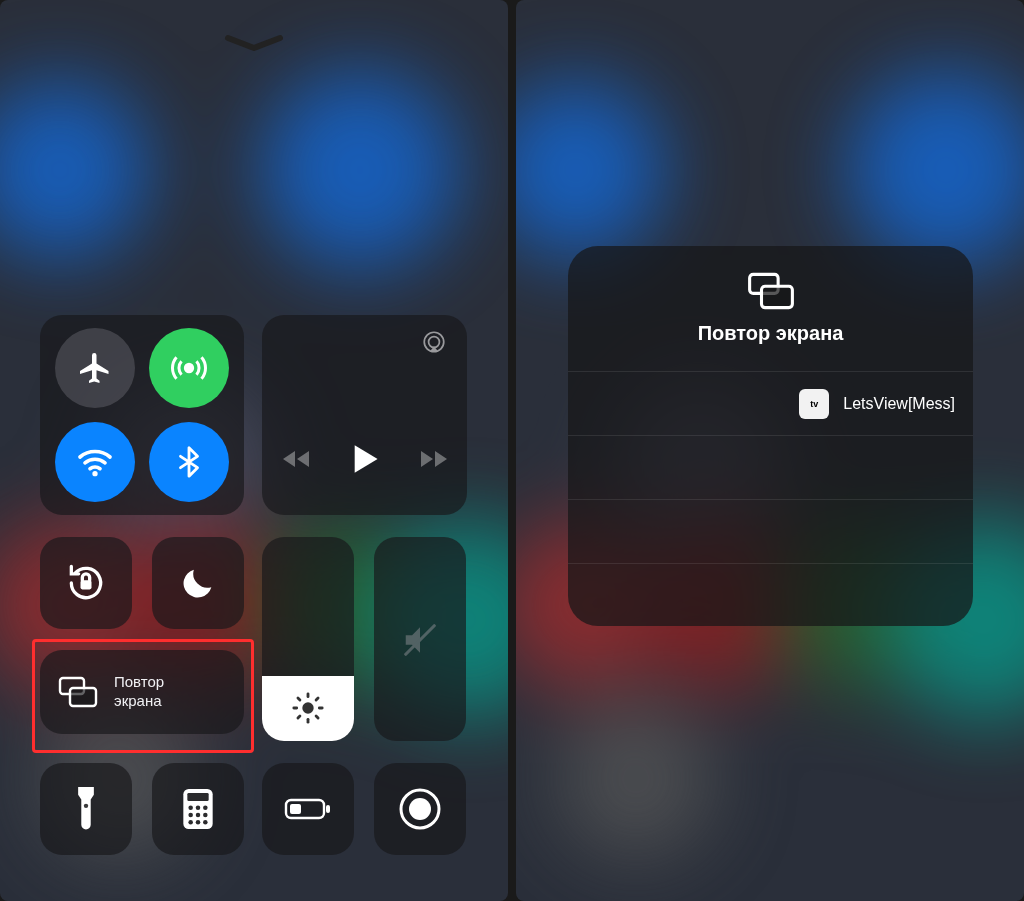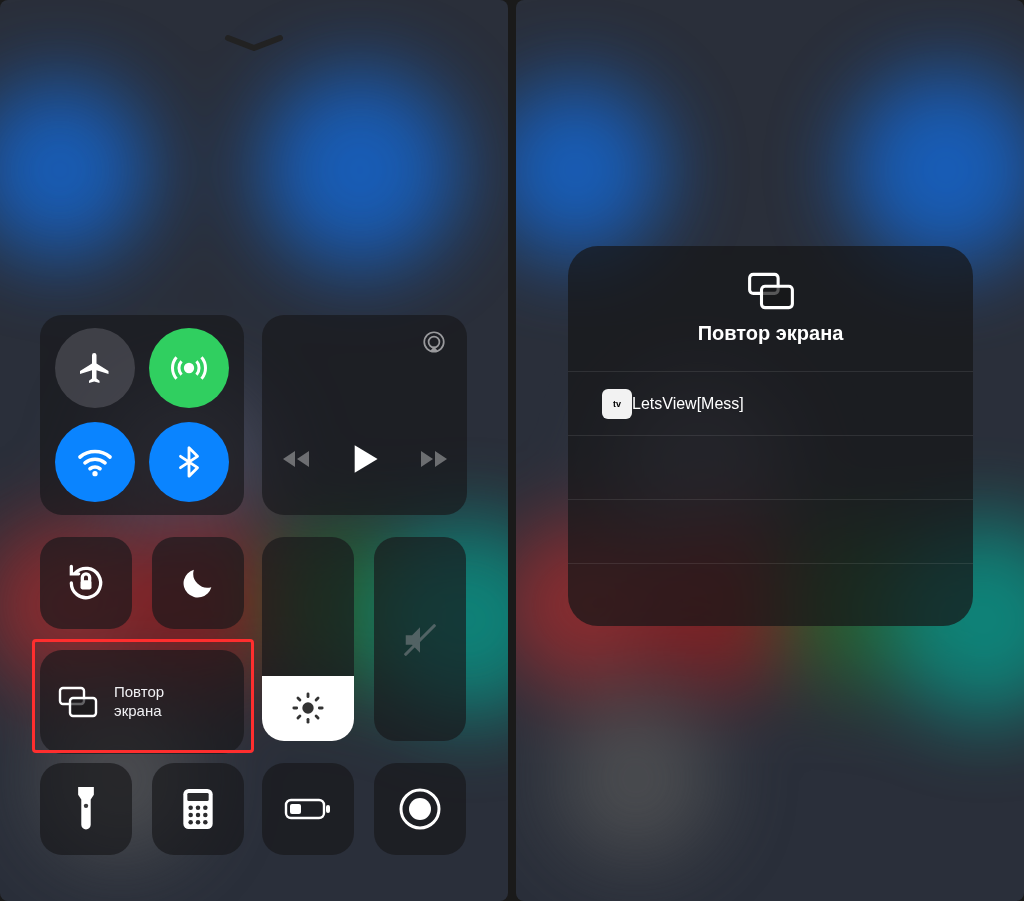--- a/index.html
+++ b/index.html
@@ -66,21 +66,21 @@
   .r-blue  { background: #0a84ff; }
 
   .panel-media { left: 222px; top: 0; width: 205px; height: 200px; }
   .airplay-ico { position:absolute; top:14px; right:20px; opacity:0.55; }
   .media-row { position:absolute; bottom: 40px; left: 0; width:100%; display:flex; justify-content:center; gap: 40px; align-items:center; }
   .media-dim { opacity: 0.35; }
 
   .tile-lock  { left:   0px; top: 222px; width: 92px; height: 92px; display:flex; align-items:center; justify-content:center; }
   .tile-dnd   { left: 112px; top: 222px; width: 92px; height: 92px; display:flex; align-items:center; justify-content:center; }
 
-  .tile-mirror { left: 0px; top: 335px; width: 204px; height: 104px; display:flex; align-items:center; gap:16px; padding: 0 18px; }
+  .tile-mirror { left: 0px; top: 335px; width: 204px; height: 84px; display:flex; align-items:center; gap:16px; padding: 0 18px; }
   .mirror-label { font-size: 15px; line-height: 1.25; color:#f0f0f3; }
   .mirror-highlight { position:absolute; border: 3px solid #ff2e2e; border-radius: 4px; pointer-events:none; }
 
   .slider { left: 222px; top: 222px; width: 92px; height: 204px; }
   .slider-fill { position:absolute; left:0; right:0; bottom:0; background:#fff; border-bottom-left-radius:22px; border-bottom-right-radius:22px; display:flex; align-items:center; justify-content:center; }
   .slider-icn-top { position:absolute; top:36px; left:50%; transform:translateX(-50%); opacity:0.5; }
   .slider2 { left: 334px; top: 222px; width: 92px; height: 204px; }
 
   .tile-torch  { left:   0px; top: 448px; width: 92px; height: 92px; display:flex; align-items:center; justify-content:center; }
   .tile-calc   { left: 112px; top: 448px; width: 92px; height: 92px; display:flex; align-items:center; justify-content:center; }
@@ -94,23 +94,24 @@
     width: 405px; height: 380px;
     background: rgba(22,22,24,0.72);
     border-radius: 30px;
     overflow: hidden;
   }
   .sm-head { height: 125px; display:flex; flex-direction:column; align-items:center; justify-content:center; gap:12px; }
   .sm-title { font-size: 20px; font-weight: 600; }
   .sm-body { position:relative; height: calc(100% - 125px); }
   .sm-row {
     position:absolute; left:0; right:0;
-    display:flex; align-items:center; 
-    padding: 0 34px; height: 64px;
+    display:flex; align-items:center; gap:14px;
+    padding: 0 18px; height: 64px;
     border-top: 1px solid rgba(255,255,255,0.09);
+    justify-content: flex-end;
   }
   .sm-row:nth-child(1){ top: 0; }
   .sm-row:nth-child(2){ top: 64px; }
   .sm-row:nth-child(3){ top: 128px; }
   .sm-row:nth-child(4){ top: 192px; }
   .sm-atv {
     width: 30px; height: 30px; border-radius: 6px; background: #f2f2f2;
     color:#000; font-size: 9px; font-weight:700;
     display:flex; align-items:center; justify-content:center;
   }

